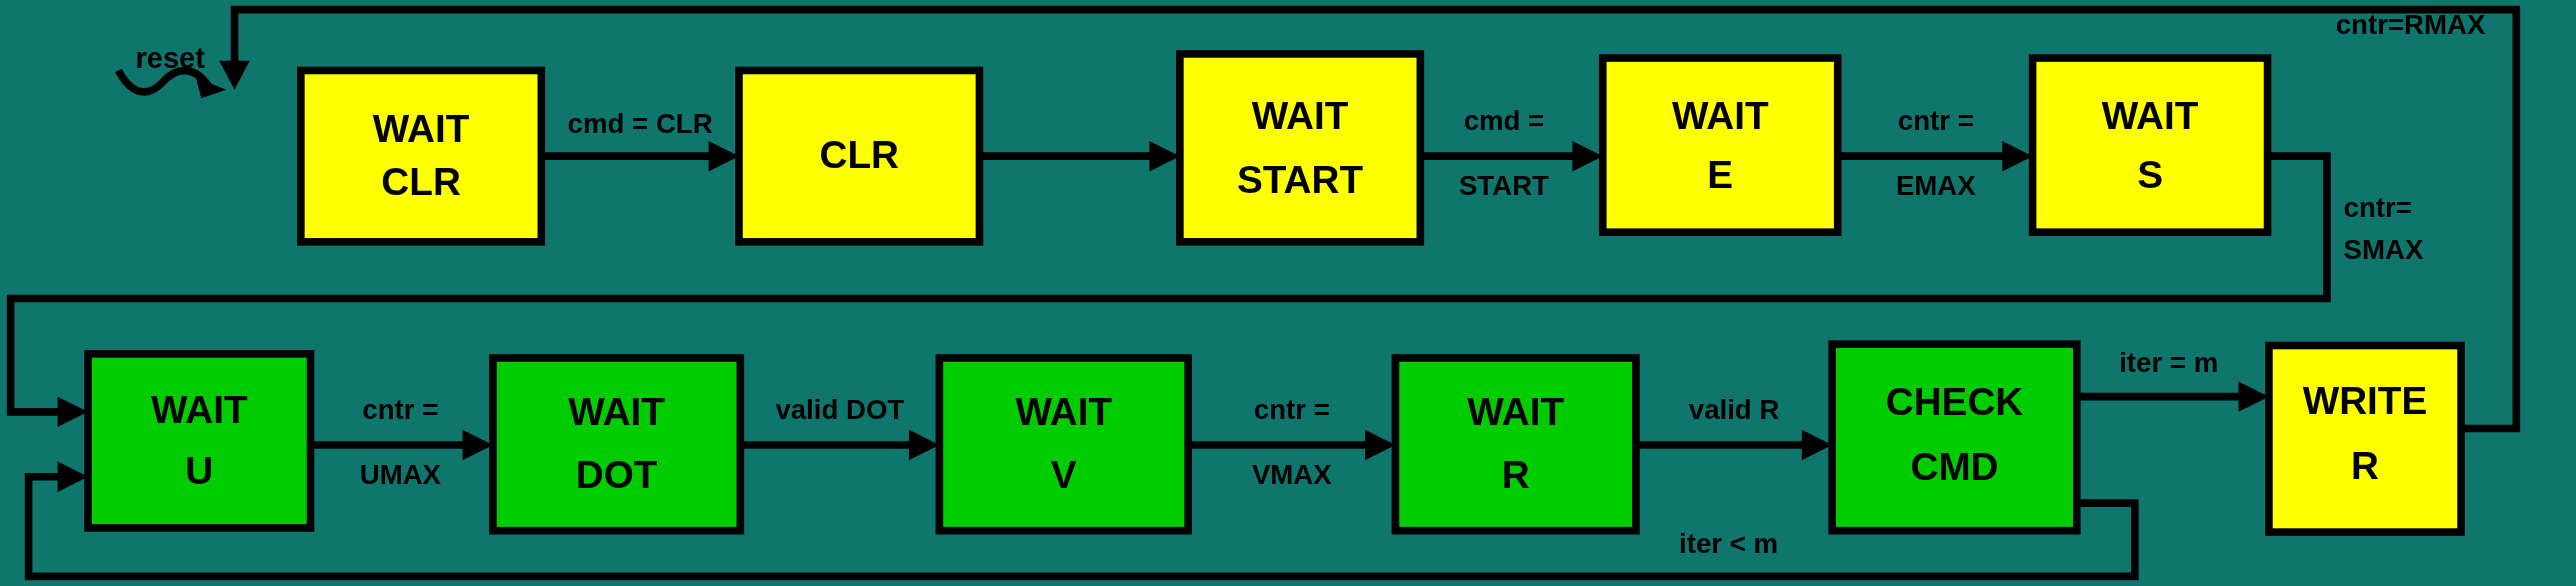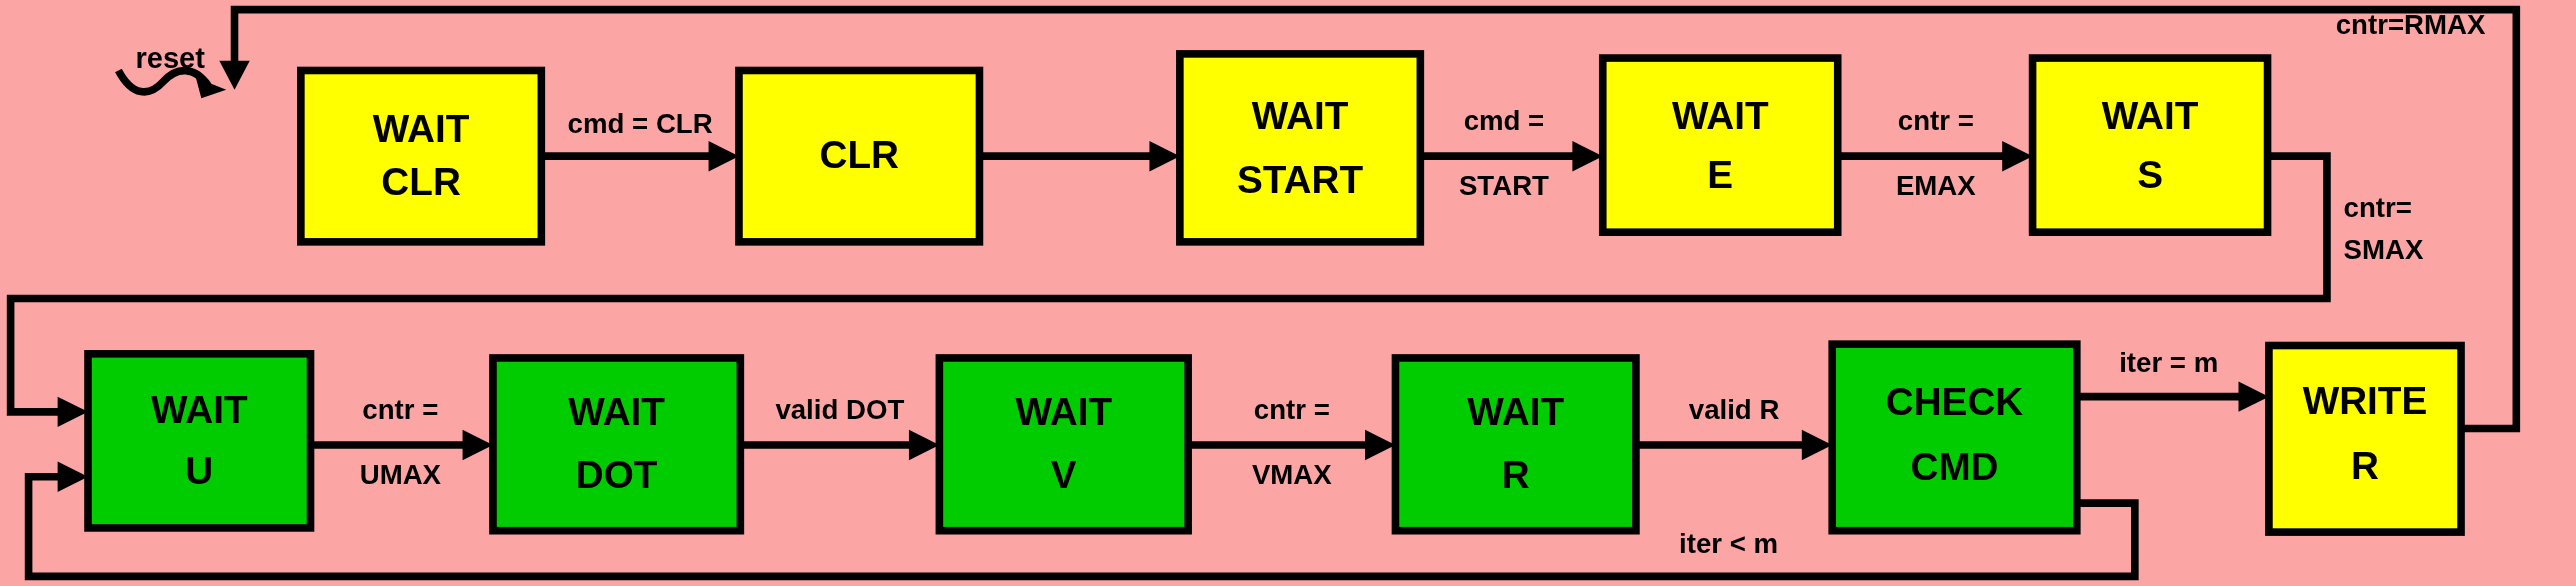--- a/index.html
+++ b/index.html
@@ -10,21 +10,21 @@
   body {
     width: 2576px;
     height: 586px;
     font-family: "Liberation Sans", sans-serif;
     overflow: hidden;
   }
   #diagram-root {
     position: relative;
     width: 2576px;
     height: 586px;
-    background: #fca5a5;
+    background: #0f766e;
   }
   svg#fsm-svg {
     display: block;
     width: 2576px;
     height: 586px;
   }
   .state-box-rect {
     stroke: #000000;
     stroke-width: 11;
   }

